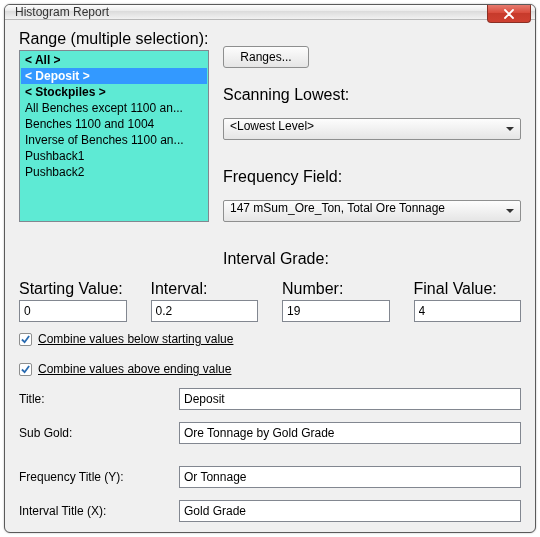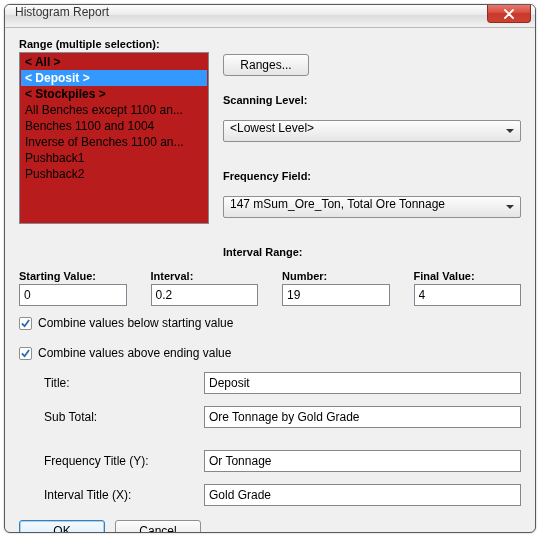--- a/index.html
+++ b/index.html
@@ -21,21 +21,21 @@
     display: flex;
     flex-direction: column;
     background: #f0f0f0;
   }
   .titlebar {
     height: 28px;
     background: linear-gradient(to bottom, #fdfdfd 0%, #eaeaea 45%, #dcdcdc 46%, #f2f2f2 100%);
     border-bottom: 1px solid #b8b8b8;
     display: flex;
     align-items: center;
-    padding: 0 2px 8px 10px;
+    padding: 0 2px 0 10px;
     position: relative;
   }
   .titlebar .title {
     font-size: 12px;
     color: #333;
   }
   .close-btn {
     position: absolute;
     right: 4px;
     top: 0px;
@@ -59,25 +59,25 @@
     display: flex;
     flex-direction: column;
     gap: 4px;
   }
   .top-row {
     display: flex;
     gap: 14px;
   }
   .range-col { width: 190px; }
   .right-col { flex: 1; display: flex; flex-direction: column; gap: 12px; }
-  .label { font-size: 11px; color: #000; margin-bottom: 2px; font-weight: bold; }
+  .label { font-size: 16px; color: #000; margin-bottom: 2px; }
   .listbox {
     width: 100%;
     height: 172px;
-    background: #b91c1c;
+    background: #5eead4;
     border: 1px solid #828790;
     overflow: auto;
     padding: 1px;
   }
   .listbox .item {
     padding: 1px 4px;
     white-space: nowrap;
     overflow: hidden;
     text-overflow: ellipsis;
     cursor: default;
@@ -140,37 +140,37 @@
     margin-top: 6px;
     justify-content: space-between;
   }
   .quad-row .field { flex:1; display:flex; flex-direction:column; }
   .checkbox-row {
     display: flex;
     align-items: center;
     gap: 6px;
     margin-top: 6px;
     cursor: pointer;
+    text-decoration: underline;
   }
   .checkbox {
     width: 13px; height: 13px;
     background: #fff;
     border: 1px solid #8e8f8f;
     border-radius: 2px;
     display: flex;
     align-items: center;
     justify-content: center;
   }
   .checkbox.checked svg { display:block; }
   .checkbox svg { display:none; }
   .form-row {
     display: flex;
     align-items: center;
     margin-top: 8px;
-    margin-left: 25px;
   }
   .form-row .lbl { width: 160px; }
   .form-row .input { flex:1; }
   .button-row {
     margin-top: auto;
     display: flex;
     justify-content: flex-start;
     gap: 10px;
     padding-top: 10px;
   }
@@ -203,33 +203,33 @@
             <div class="item">Benches 1100 and 1004</div>
             <div class="item">Inverse of Benches 1100 an...</div>
             <div class="item">Pushback1</div>
             <div class="item">Pushback2</div>
           </div>
       </div>
       <div class="right-col">
         <div class="ranges-row">
           <button class="btn">Ranges...</button>
         </div>
-        <div class="label">Scanning Level:</div>
+        <div class="label">Scanning Lowest:</div>
         <div class="select-wrap">
           <span class="select-text">&lt;Lowest Level&gt;</span>
           <span class="arrow"></span>
         </div>
         <div style="height:4px"></div>
         <div class="label">Frequency Field:</div>
         <div class="select-wrap">
           <span class="select-text">147 mSum_Ore_Ton, Total Ore Tonnage</span>
           <span class="arrow"></span>
         </div>
         <div style="height:4px"></div>
-        <div class="label">Interval Range:</div>
+        <div class="label">Interval Grade:</div>
       </div>
     </div>
 
     <div class="quad-row">
       <div class="field">
         <div class="label">Starting Value:</div>
         <input class="input" value="0" style="">
       </div>
       <div class="field">
         <div class="label">Interval:</div>
@@ -260,21 +260,21 @@
           </svg>
       </span>
       <span>Combine values above ending value</span>
     </div>
 
     <div class="form-row">
       <span class="lbl">Title:</span>
       <input class="input" value="Deposit" style="">
     </div>
     <div class="form-row">
-      <span class="lbl">Sub Total:</span>
+      <span class="lbl">Sub Gold:</span>
       <input class="input" value="Ore Tonnage by Gold Grade" style="">
     </div>
     <div style="height:6px"></div>
     <div class="form-row">
       <span class="lbl">Frequency Title (Y):</span>
       <input class="input" value="Or Tonnage" style="">
     </div>
     <div class="form-row">
       <span class="lbl">Interval Title (X):</span>
       <input class="input" value="Gold Grade" style="">

